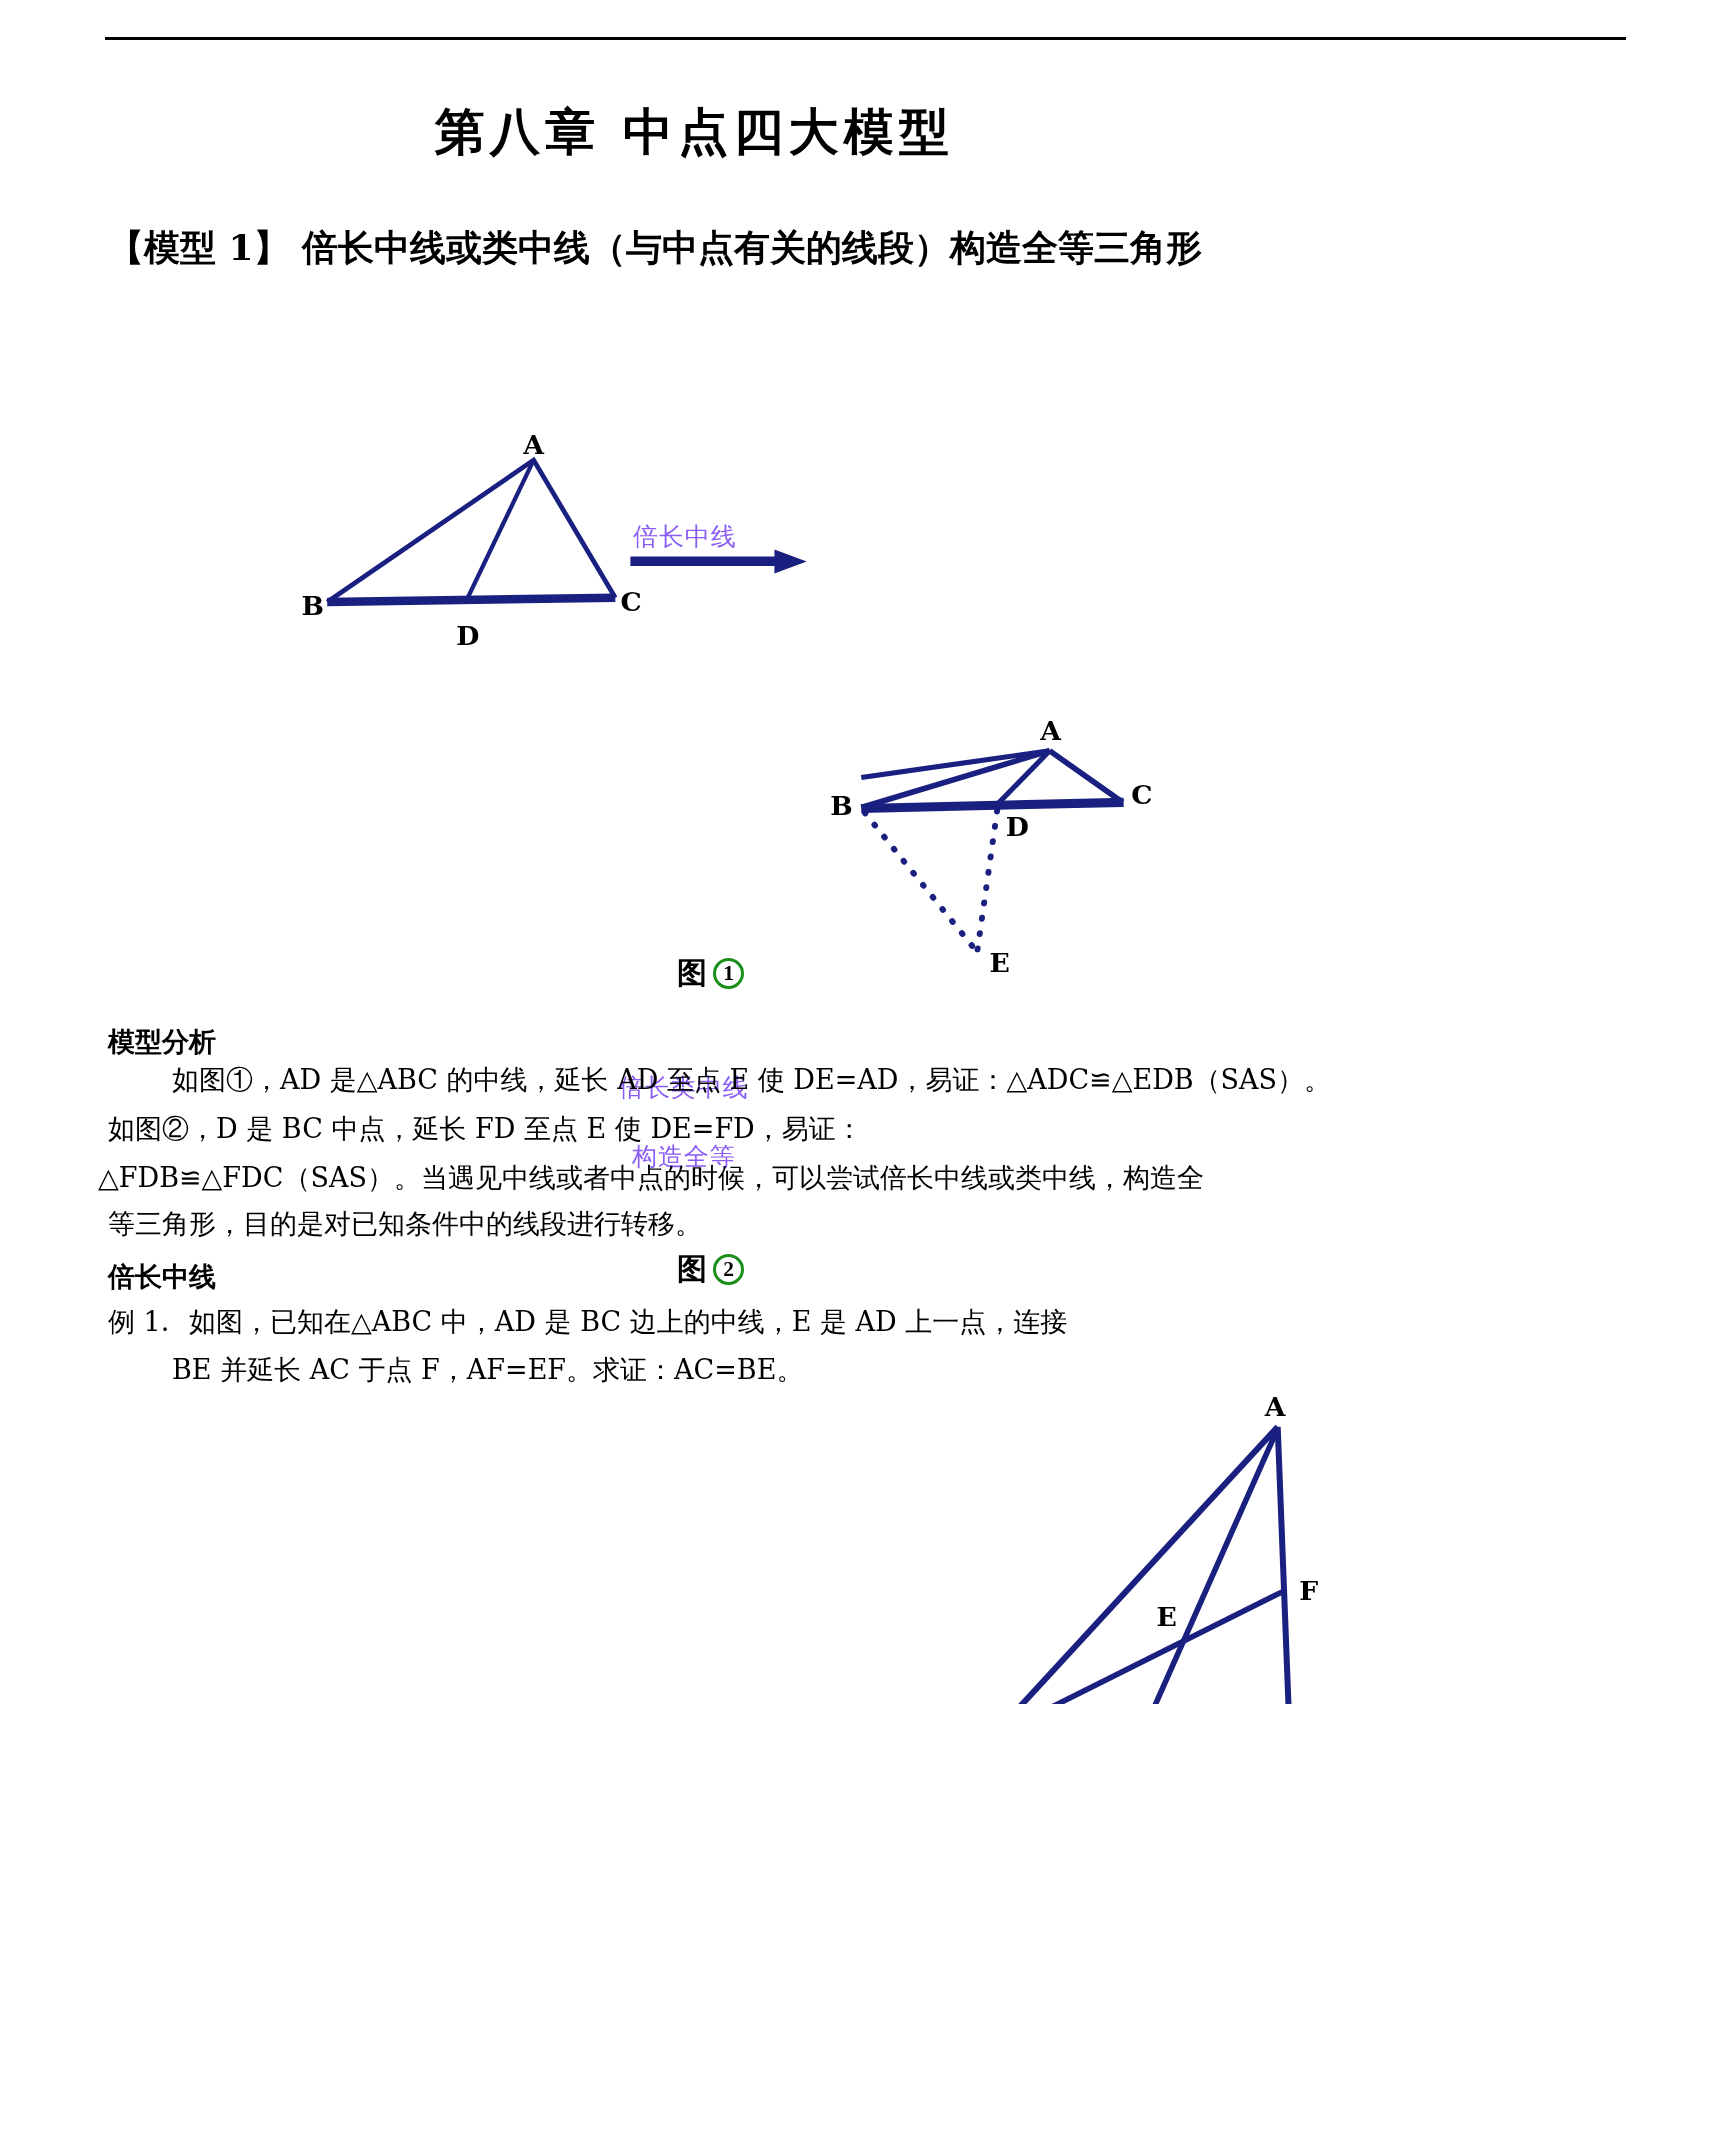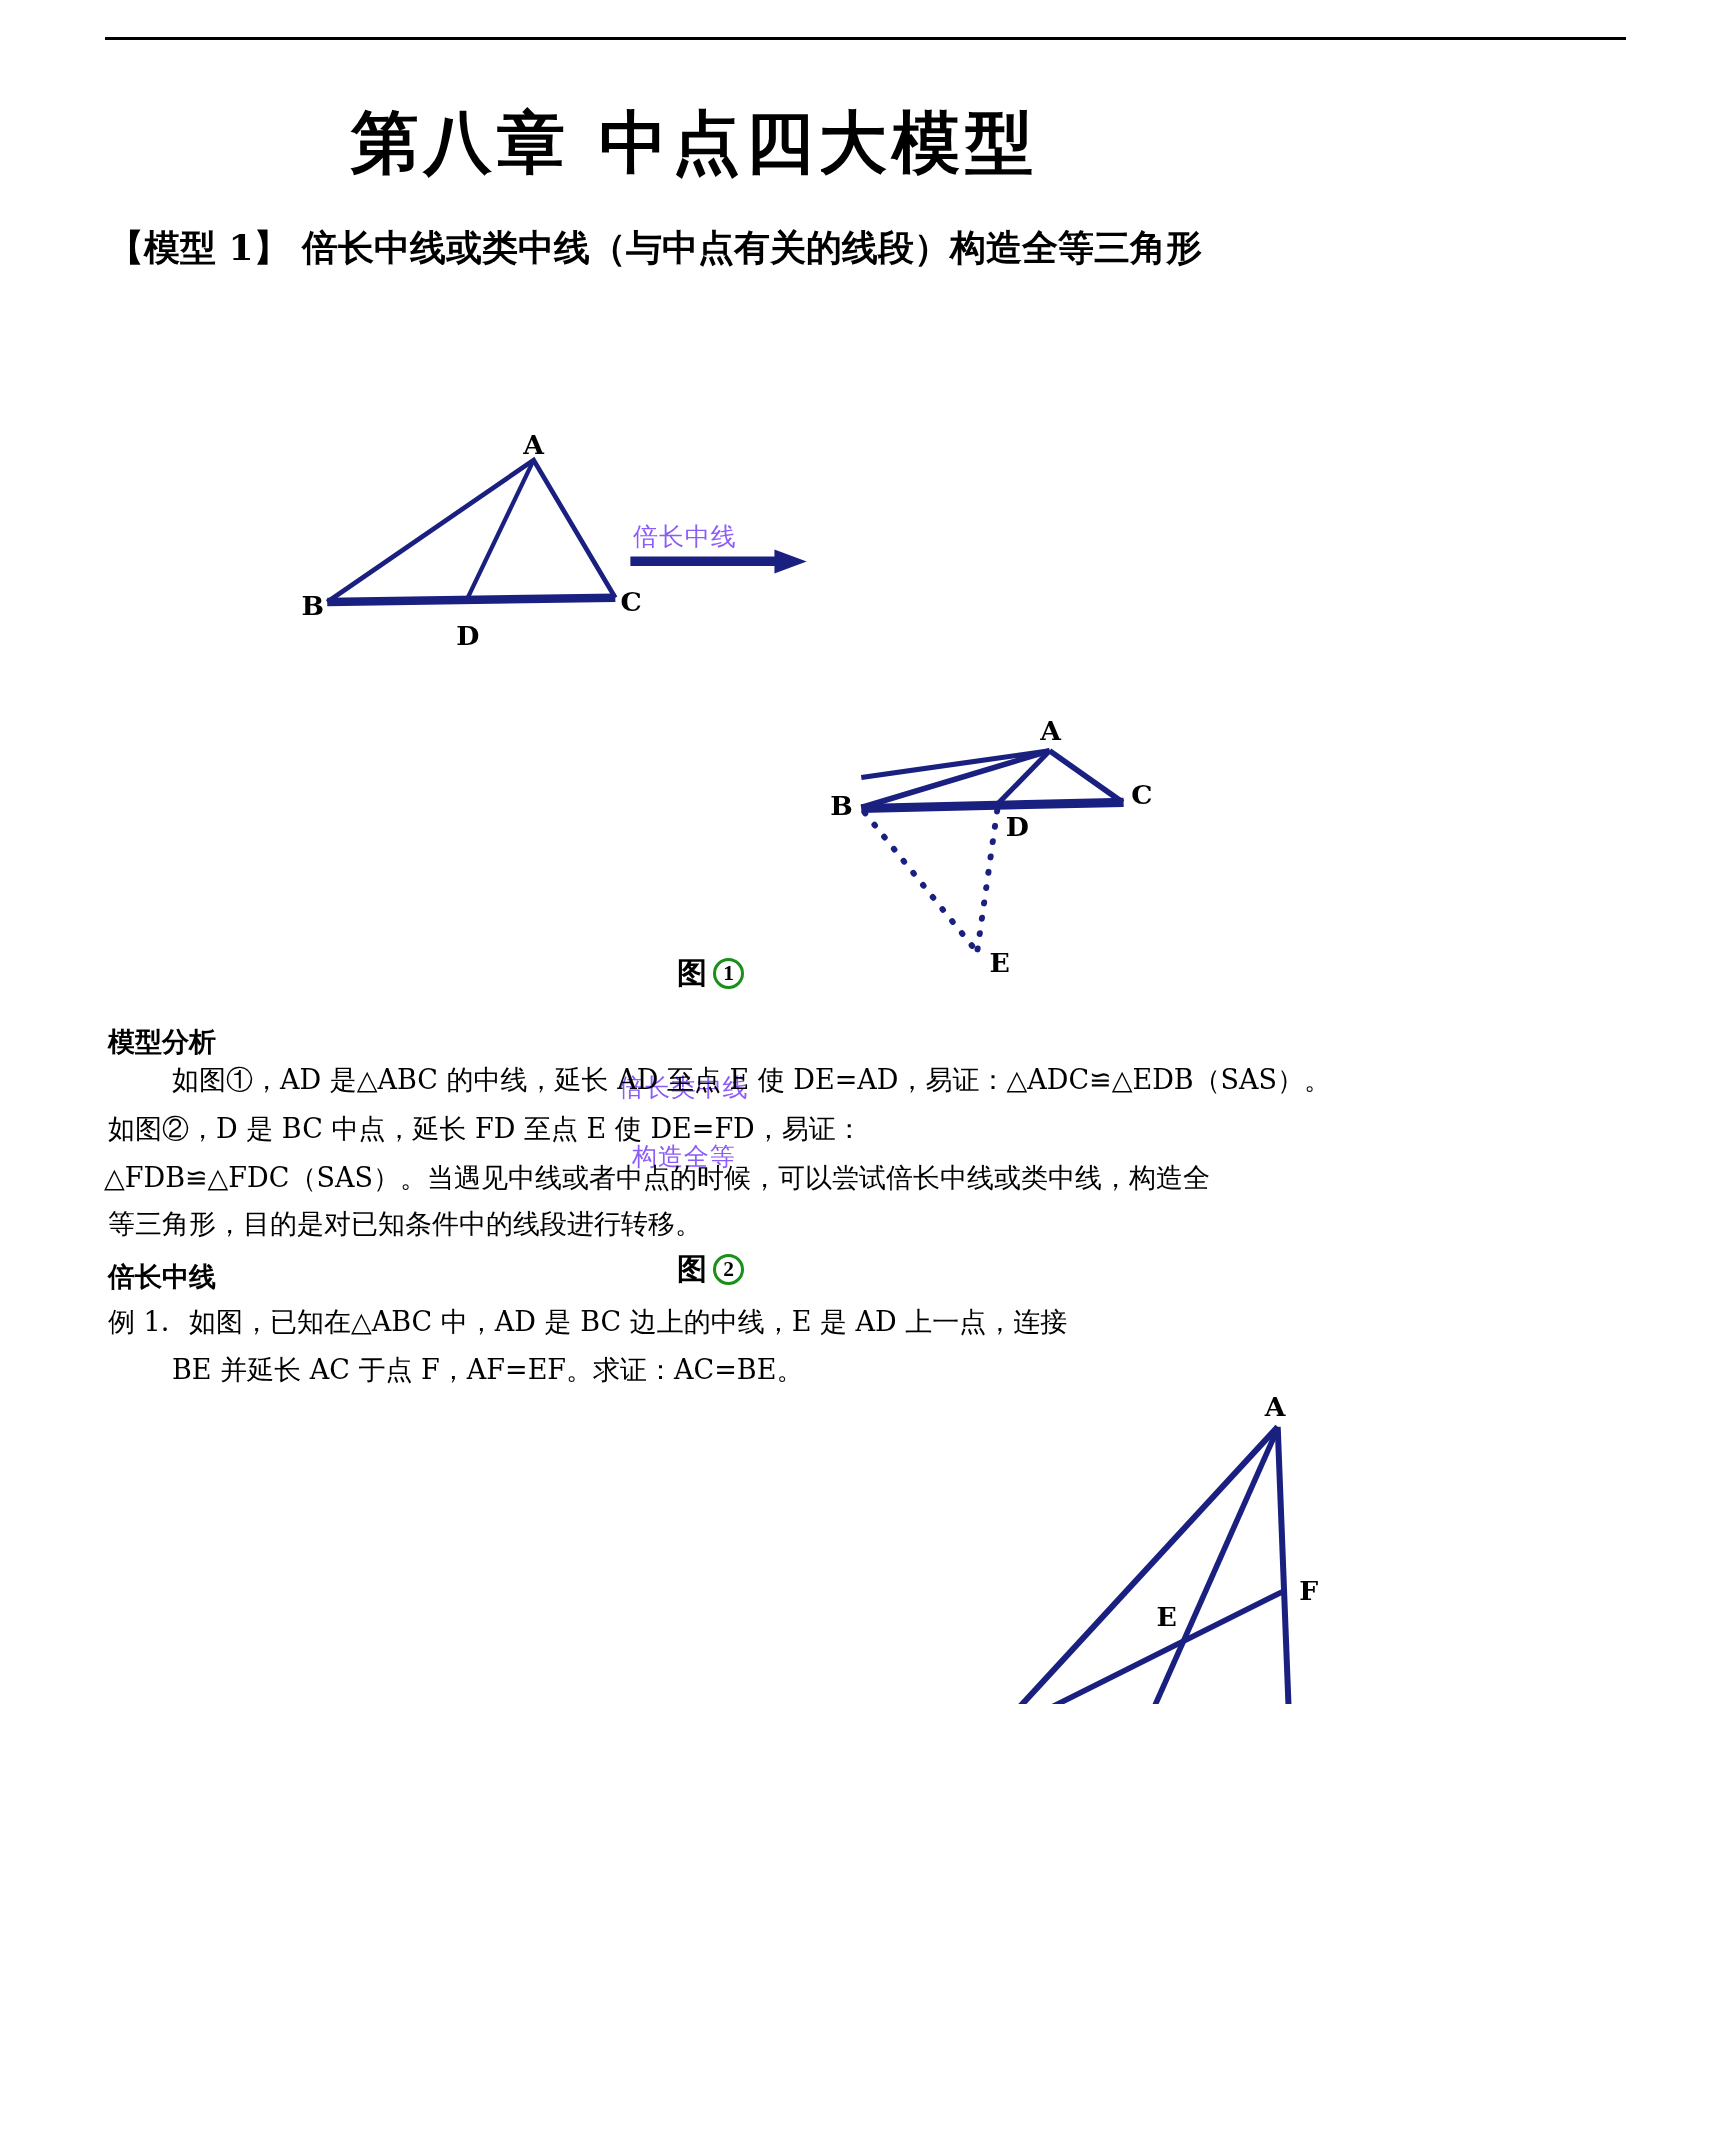--- a/index.html
+++ b/index.html
@@ -29,21 +29,21 @@
     background: #000000;
   }
 
   
   .doc-title {
     position: absolute;
     left: 0;
     top: 103px;
     width: 1389px;
     text-align: center;
-    font-size: 68px;
+    font-size: 50px;
     font-weight: bold;
     letter-spacing: 5.2px;
     line-height: 1.15;
     font-family: "DejaVu Serif", "Liberation Serif", serif;
     white-space: nowrap;
   }
   .model-heading {
     position: absolute;
     left: 108px;
     top: 226px;
@@ -229,21 +229,21 @@
     <div class="fig-caption" style="left:677px; top:905px;">
       <span>图</span>
       <span class="circled-num">2</span>
     </div>
   </div>
 
   <div class="section-head" style="top:1024px;">模型分析</div>
 
   <div class="body-line" style="left:172px; top:1066px;">如图①，AD 是△ABC 的中线，延长 AD 至点 E 使 DE=AD，易证：△ADC≌△EDB（SAS）。</div>
   <div class="body-line" style="left:108px; top:1115px;">如图②，D 是 BC 中点，延长 FD 至点 E 使 DE=FD，易证：</div>
-  <div class="body-line" style="left:104px; top:1164px;">△FDB≌△FDC（SAS）。当遇见中线或者中点的时候，可以尝试倍长中线或类中线，构造全</div>
+  <div class="body-line" style="left:98px; top:1164px;">△FDB≌△FDC（SAS）。当遇见中线或者中点的时候，可以尝试倍长中线或类中线，构造全</div>
   <div class="body-line" style="left:108px; top:1210px;">等三角形，目的是对已知条件中的线段进行转移。</div>
 
   <div class="section-head" style="top:1259px;">倍长中线</div>
 
   <div class="body-line" style="left:108px; top:1308px;">例 1.</div>
   <div class="body-line" style="left:189px; top:1308px;">如图，已知在△ABC 中，AD 是 BC 边上的中线，E 是 AD 上一点，连接</div>
   <div class="body-line" style="left:172px; top:1356px;">BE 并延长 AC 于点 F，AF=EF。求证：AC=BE。</div>
 
   <svg style="position:absolute; left:938px; top:1368px;" width="516" height="336" viewBox="0 0 1200 780">
 

